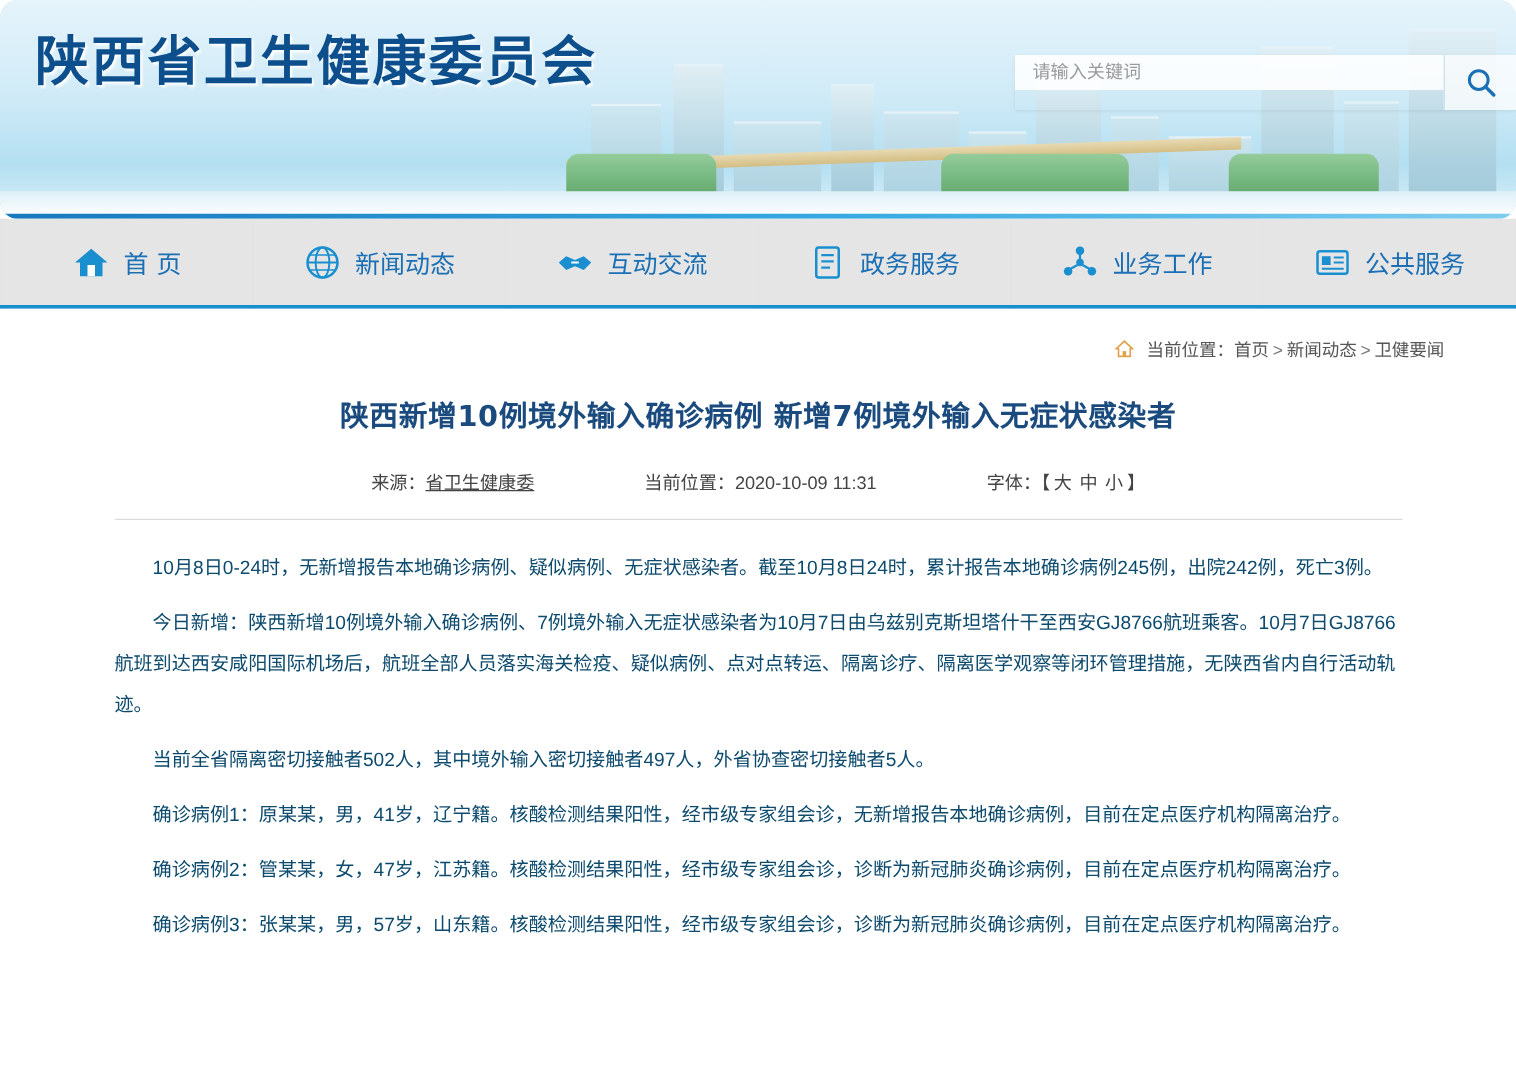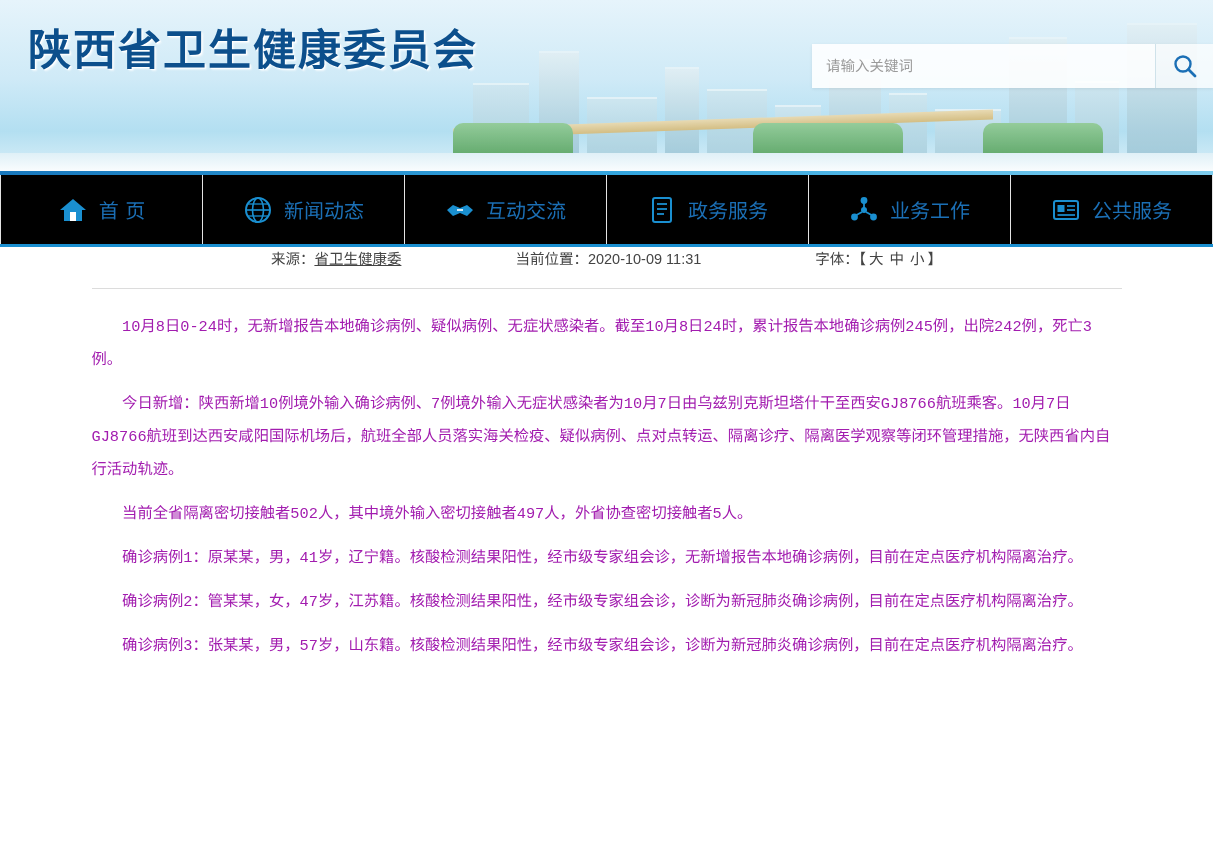--- a/index.html
+++ b/index.html
@@ -15,20 +15,21 @@
     color: #333;
     overflow-x: hidden;
   }
 
   
   .banner {
     position: relative;
     height: 175px;
     background: linear-gradient(180deg, #d9edf7 0%, #bfe2f2 42%, #a9d9ef 70%, #cfe9f5 100%);
     overflow: hidden;
+    border-radius: 14px;
   }
   .banner .sky {
     position: absolute;
     left: 0; top: 0; right: 0; height: 100%;
     background: linear-gradient(180deg,#e6f4fb 0%, #cfeaf7 45%, #b3dff1 75%, #dff1f9 100%);
   }
   
   .cityscape {
     position: absolute;
     right: 0;
@@ -101,21 +102,21 @@
     position: absolute;
     right: 0px;
     top: 44px;
     display: flex;
     align-items: stretch;
     z-index: 5;
     box-shadow: 0 1px 3px rgba(0,0,0,.08);
   }
   .search-input {
     width: 315px;
-    height: 44px;
+    height: 28px;
     border: none;
     outline: none;
     background: rgba(255,255,255,.88);
     padding: 0 14px;
     font-size: 14.5px;
     color: #333;
     font-family: "Liberation Sans", sans-serif;
   }
   .search-input::placeholder { color: #9a9a9a; }
   .search-btn {
@@ -127,21 +128,21 @@
     cursor: pointer;
     display: flex;
     align-items: center;
     justify-content: center;
   }
   .search-btn svg { display:block; }
 
   
   .nav {
     height: 69px;
-    background: #000000;
+    background: #e5e5e5;
     border-bottom: 3px solid #1a8fd0;
     display: flex;
     align-items: stretch;
     box-shadow: 0 2px 3px rgba(0,0,0,.04);
   }
   .nav-item {
     flex: 1 1 0;
     display: flex;
     align-items: center;
     justify-content: center;
@@ -188,39 +189,39 @@
     color: #1b4b7e;
     font-weight: bold;
     margin: 18px 0 26px;
     font-family: "DejaVu Sans", "Liberation Sans", sans-serif;
     letter-spacing: .5px;
   }
   .meta {
     display: flex;
     justify-content: center;
     align-items: center;
-    gap: 114px;
+    gap: 88px;
     font-size: 14.5px;
     color: #444;
     padding-bottom: 14px;
   }
   .meta .src-link { color: #444; text-decoration: underline; }
   .fs-opt { cursor: pointer; margin: 0 3px; }
   .meta-rule {
     border: none;
     border-top: 1px solid #dcdcdc;
     margin: 6px 0 22px;
   }
   .article p {
     font-size: 15.3px;
     line-height: 33px;
-    color: #a21caf;
+    color: #0c4a6e;
     margin: 0 0 11px 0;
     text-indent: 2em;
-    font-family: Liberation Mono, monospace;
+    font-family: Liberation Sans, sans-serif;
   }
 </style>
 </head>
 <body>
 
 <div class="banner">
   <div class="sky"></div>
 
   <div class="cityscape">
     <div class="bld" style="left:20px;width:56px;height:72px;"></div>
@@ -333,22 +334,32 @@
         <line x1="16" y1="15" x2="24" y2="15" stroke="#1a8fd0" stroke-width="1.7"></line>
         <line x1="6.5" y1="20" x2="24" y2="20" stroke="#1a8fd0" stroke-width="1.7"></line>
       </svg>
     </span>
     <span>公共服务</span>
   </div>
 </nav>
 
 <div class="content">
 
+  <div class="breadcrumb">
+    <span class="home-ico">
+      <svg width="15" height="15" viewBox="0 0 16 16">
+        <path d="M8 1 L15 7.5 H13 V14 H3 V7.5 H1 Z" fill="none" stroke="#e0a24a" stroke-width="1.4"></path>
+        <rect x="6.5" y="9.5" width="3" height="4.5" fill="#e0a24a"></rect>
+      </svg>
+    </span>
+    <span>当前位置：</span><a href="#">首页</a><span class="bc-sep">&gt;</span><a href="#">新闻动态</a><span class="bc-sep">&gt;</span><a href="#">卫健要闻</a>
+  </div>
 
   <article class="article">
+    <h1>陕西新增10例境外输入确诊病例 新增7例境外输入无症状感染者</h1>
 
     <div class="meta">
       <div>
         <span>来源：</span><a class="src-link" href="#">省卫生健康委</a>
       </div>
       <div>
         <span>当前位置：</span><span>2020-10-09 11:31</span>
       </div>
       <div class="font-sizes">
         <span>字体：</span><span>【</span><span class="fs-opt">大</span><span class="fs-opt">中</span><span class="fs-opt">小</span><span>】</span>

